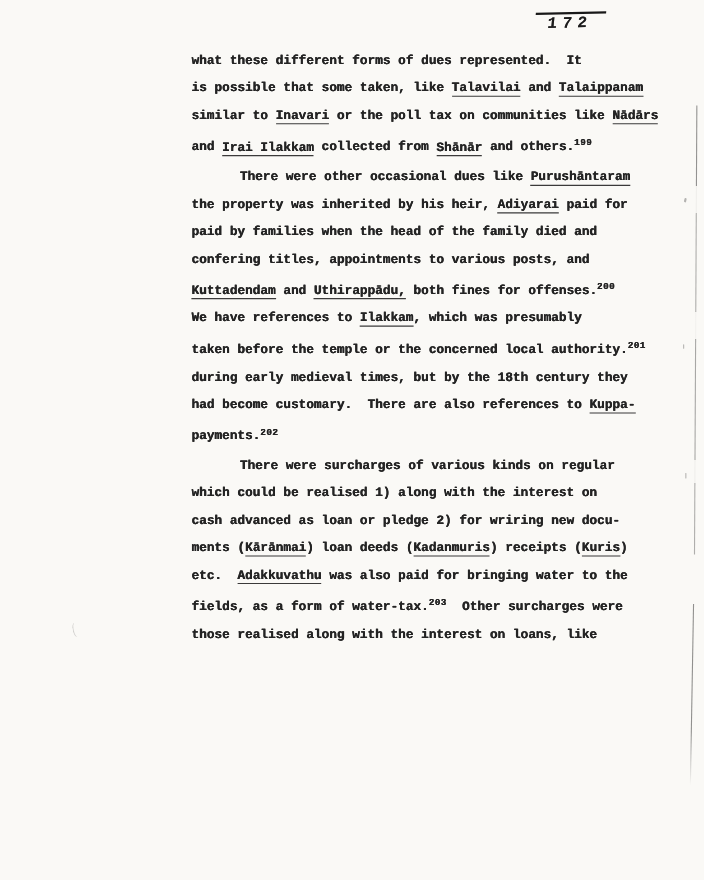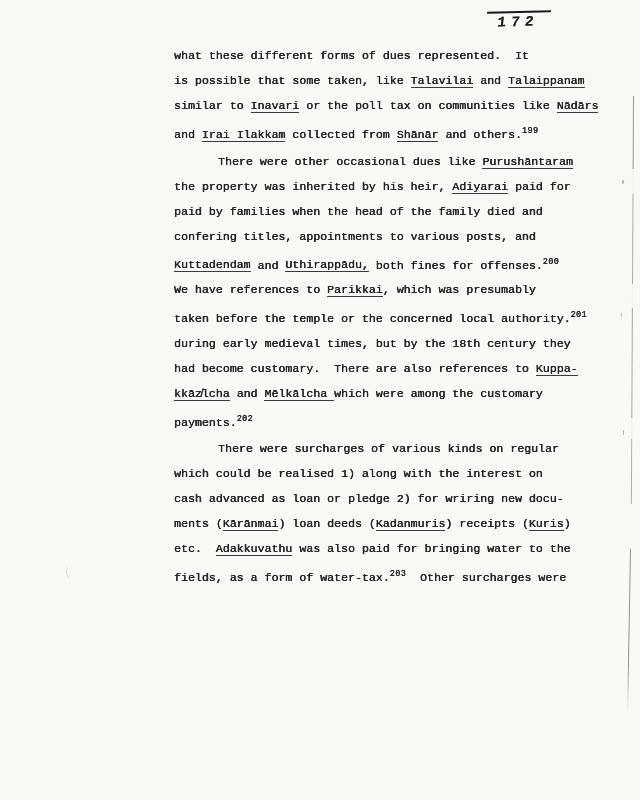--- a/index.html
+++ b/index.html
@@ -19,21 +19,21 @@
     transform:rotate(-1.2deg) skewX(-7deg);
     text-shadow:0 0 0.5px rgba(0,0,0,.55);
   }
 
   
   .textblock {
     position:absolute; left:174px; top:43px; width:446px;
     color:#242424; font-size:11.6px; line-height:25px;
     text-shadow:0.3px 0 0 currentColor, 0 0 0.6px rgba(20,20,20,.45);
   }
-  .line { white-space:pre; }
+  .line { white-space:pre;font-weight:bold; }
   .line.indent { padding-left:44px; }
   .para + .para { margin-top:2px; }
   .u { border-bottom:1.2px solid rgba(25,25,25,.85); }
   .sup { font-size:8.3px; vertical-align:4.5px; letter-spacing:0.5px; }
 
   
   .scratch-top {
     position:absolute; left:633px; top:96px; width:1px; height:408px;
     transform:rotate(0.3deg); transform-origin:top center; opacity:.55;
     background:linear-gradient(to bottom,
@@ -71,34 +71,34 @@
         <div class="line"><span>is possible that some taken, like </span><span class="u">Talavilai</span><span> and </span><span class="u">Talaippanam</span></div>
         <div class="line"><span>similar to </span><span class="u">Inavari</span><span> or the poll tax on communities like </span><span class="u">Nādārs</span></div>
         <div class="line"><span>and </span><span class="u">Irai Ilakkam</span><span> collected from </span><span class="u">Shānār</span><span> and others.</span><span class="sup">199</span></div>
       </div>
       <div class="para">
         <div class="line indent"><span>There were other occasional dues like </span><span class="u">Purushāntaram</span></div>
         <div class="line"><span>the property was inherited by his heir, </span><span class="u">Adiyarai</span><span> paid for</span></div>
         <div class="line"><span>paid by families when the head of the family died and</span></div>
         <div class="line"><span>confering titles, appointments to various posts, and</span></div>
         <div class="line"><span class="u">Kuttadendam</span><span> and </span><span class="u">Uthirappādu,</span><span> both fines for offenses.</span><span class="sup">200</span></div>
-        <div class="line"><span>We have references to </span><span class="u">Parikkai</span><span>, which was presumably</span></div>
+        <div class="line"><span>We have references to </span><span class="u">Ilakkam</span><span>, which was presumably</span></div>
         <div class="line"><span>taken before the temple or the concerned local authority.</span><span class="sup">201</span></div>
         <div class="line"><span>during early medieval times, but by the 18th century they</span></div>
         <div class="line"><span>had become customary.  There are also references to </span><span class="u">Kuppa-</span></div>
-        <div class="line"><span class="u">kkāz̸lcha</span><span> and </span><span class="u">Mēlkālcha </span><span>which were among the customary</span></div>
         <div class="line"><span>payments.</span><span class="sup">202</span></div>
       </div>
       <div class="para">
         <div class="line indent"><span>There were surcharges of various kinds on regular</span></div>
         <div class="line"><span>which could be realised 1) along with the interest on</span></div>
         <div class="line"><span>cash advanced as loan or pledge 2) for wriring new docu-</span></div>
         <div class="line"><span>ments (</span><span class="u">Kārānmai</span><span>) loan deeds (</span><span class="u">Kadanmuris</span><span>) receipts (</span><span class="u">Kuris</span><span>)</span></div>
         <div class="line"><span>etc.  </span><span class="u">Adakkuvathu</span><span> was also paid for bringing water to the</span></div>
         <div class="line"><span>fields, as a form of water-tax.</span><span class="sup">203</span><span>  Other surcharges were</span></div>
+        <div class="line"><span>those realised along with the interest on loans, like</span></div>
       </div>
     </div>
 
   <div class="scratch-top"></div>
   <div class="scratch-bottom"></div>
   <div class="speck speck-1"></div>
   <div class="speck speck-2"></div>
   <div class="speck speck-3"></div>
   <div class="smudge-left"></div>
 

